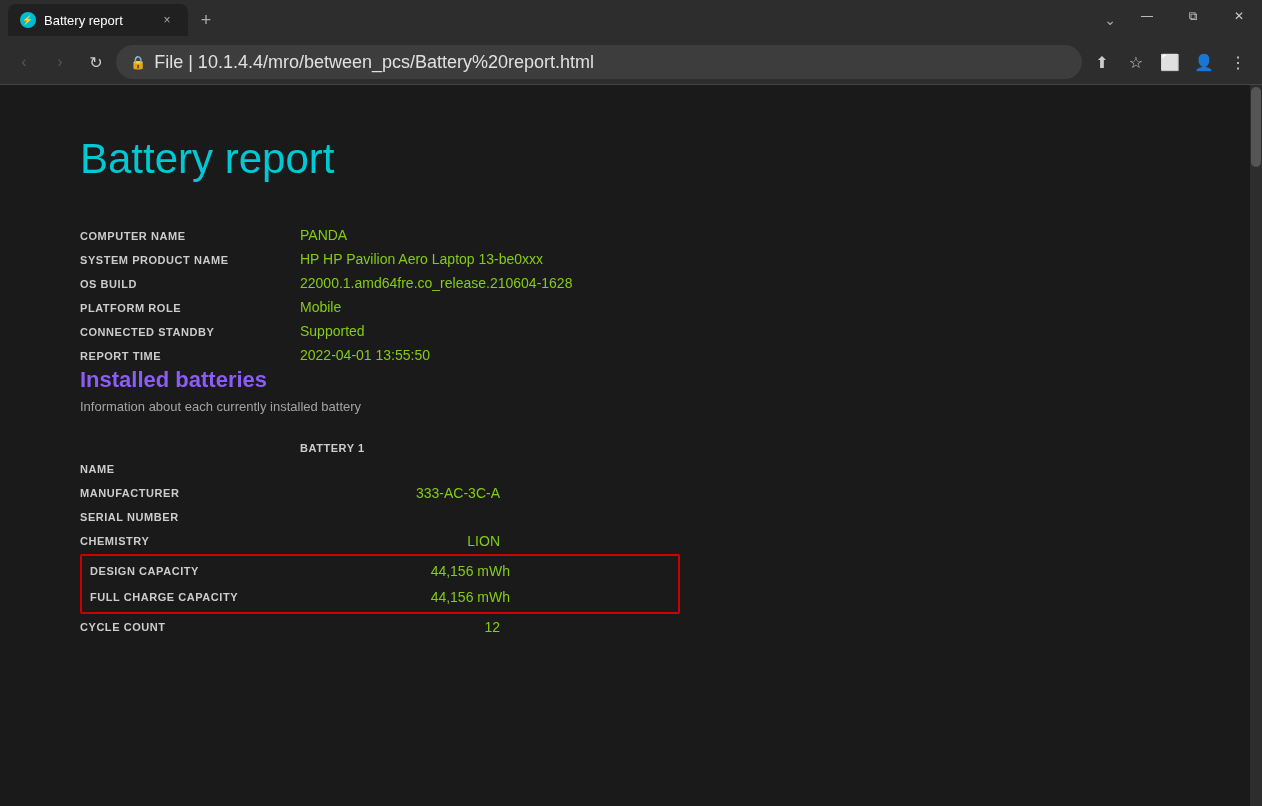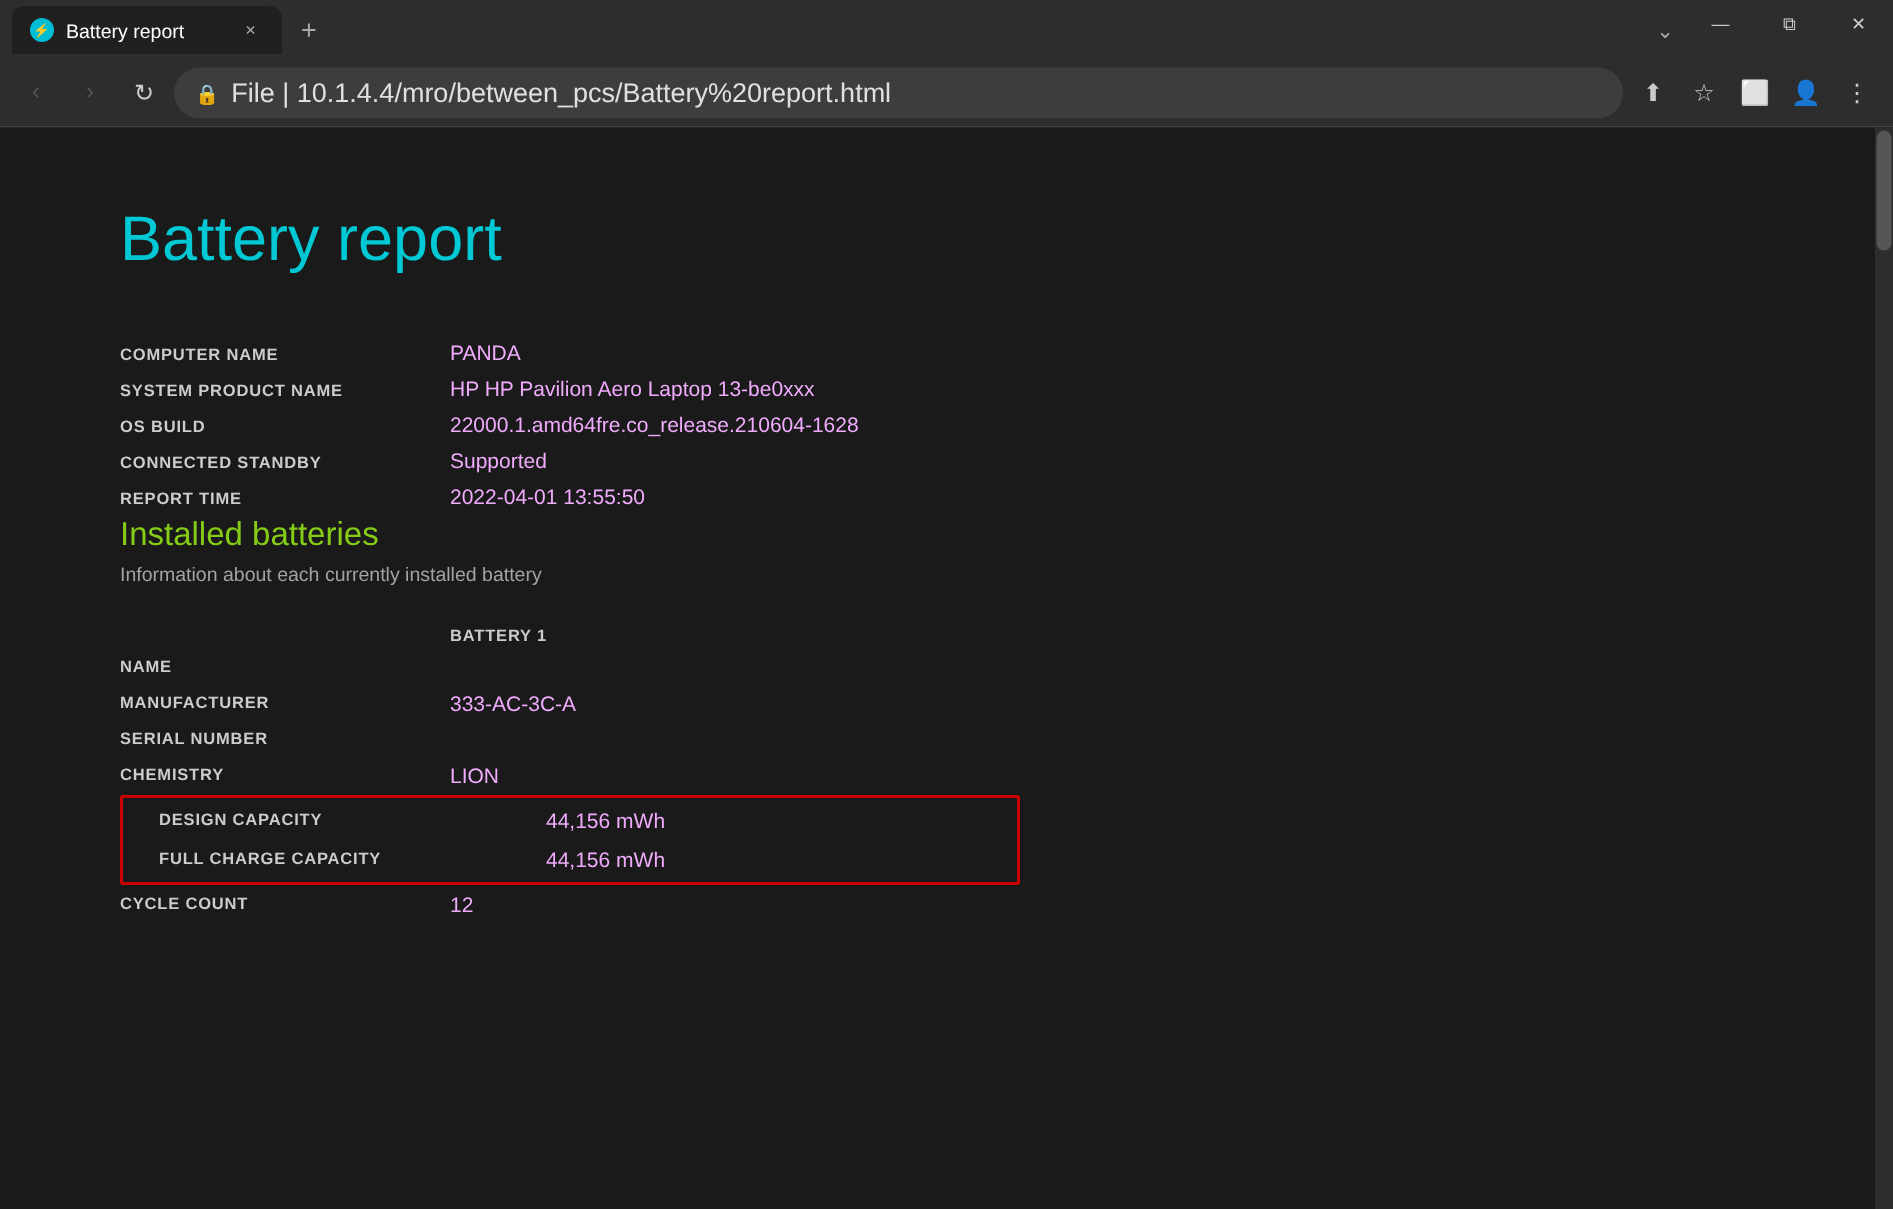--- a/index.html
+++ b/index.html
@@ -203,31 +203,32 @@
       font-size: 11px;
       color: #cccccc;
       font-weight: 600;
       letter-spacing: 0.05em;
       text-transform: uppercase;
       min-width: 220px;
     }
 
     .info-value {
       font-size: 14px;
-      color: #f0abfc;
+      color: #84cc16;
+      text-align: right;
     }
 
     .info-value.bold {
       font-weight: 400;
     }
 
     .section-title {
       font-size: 22px;
-      color: #84cc16;
-      font-weight: 400;
+      color: #8b5cf6;
+      font-weight: 700;
       margin-bottom: 6px;
     }
 
     .section-subtitle {
       font-size: 13px;
       color: #a3a3a3;
       margin-bottom: 24px;
     }
 
     .battery-table {
@@ -266,22 +267,21 @@
       min-width: 200px;
     }
 
     .highlighted-rows {
       border: 2px solid #cc0000;
       border-radius: 2px;
       padding: 2px 0;
     }
 
     .highlighted-rows .battery-data-row {
-      padding: 5px 24px;
-      gap: 38px;
+      padding: 5px 8px;
     }
   </style>
 </head>
 <body>
 
 <div class="browser-chrome">
 
   <div style="display:flex; align-items:stretch; background:#2d2d2d; height:40px;">
     <div style="display:flex; align-items:center; flex:1;">
       <div class="tab">
@@ -330,20 +330,24 @@
         <span class="info-label">COMPUTER NAME</span>
         <span class="info-value">PANDA</span>
       </div>
       <div class="info-row">
         <span class="info-label">SYSTEM PRODUCT NAME</span>
         <span class="info-value">HP HP Pavilion Aero Laptop 13-be0xxx</span>
       </div>
       <div class="info-row">
         <span class="info-label">OS BUILD</span>
         <span class="info-value">22000.1.amd64fre.co_release.210604-1628</span>
+      </div>
+      <div class="info-row">
+        <span class="info-label">PLATFORM ROLE</span>
+        <span class="info-value">Mobile</span>
       </div>
       <div class="info-row">
         <span class="info-label">CONNECTED STANDBY</span>
         <span class="info-value">Supported</span>
       </div>
       <div class="info-row">
         <span class="info-label">REPORT TIME</span>
         <span class="info-value bold">2022-04-01   13:55:50</span>
       </div>
     </div>

